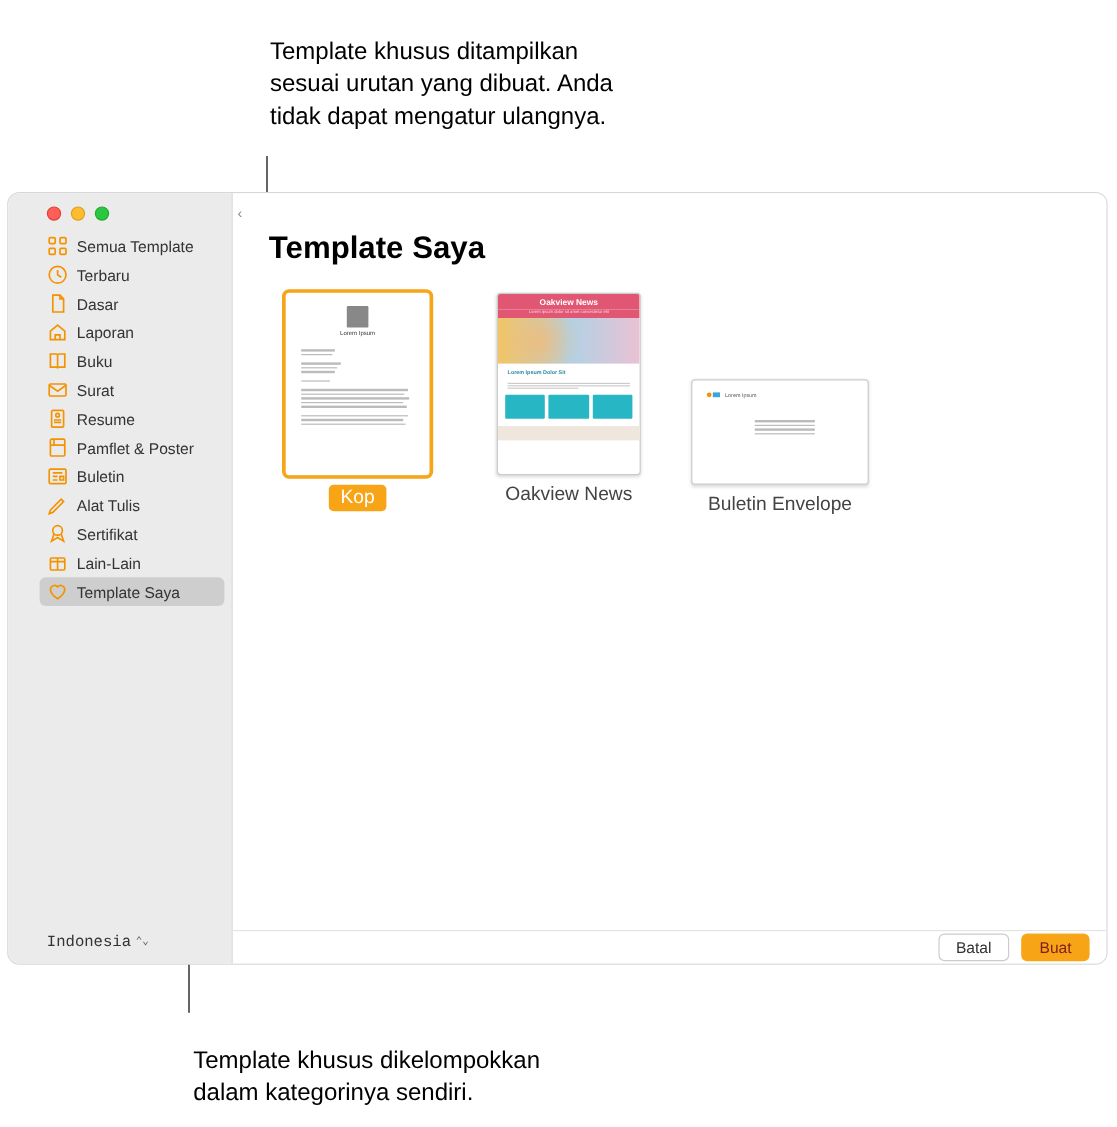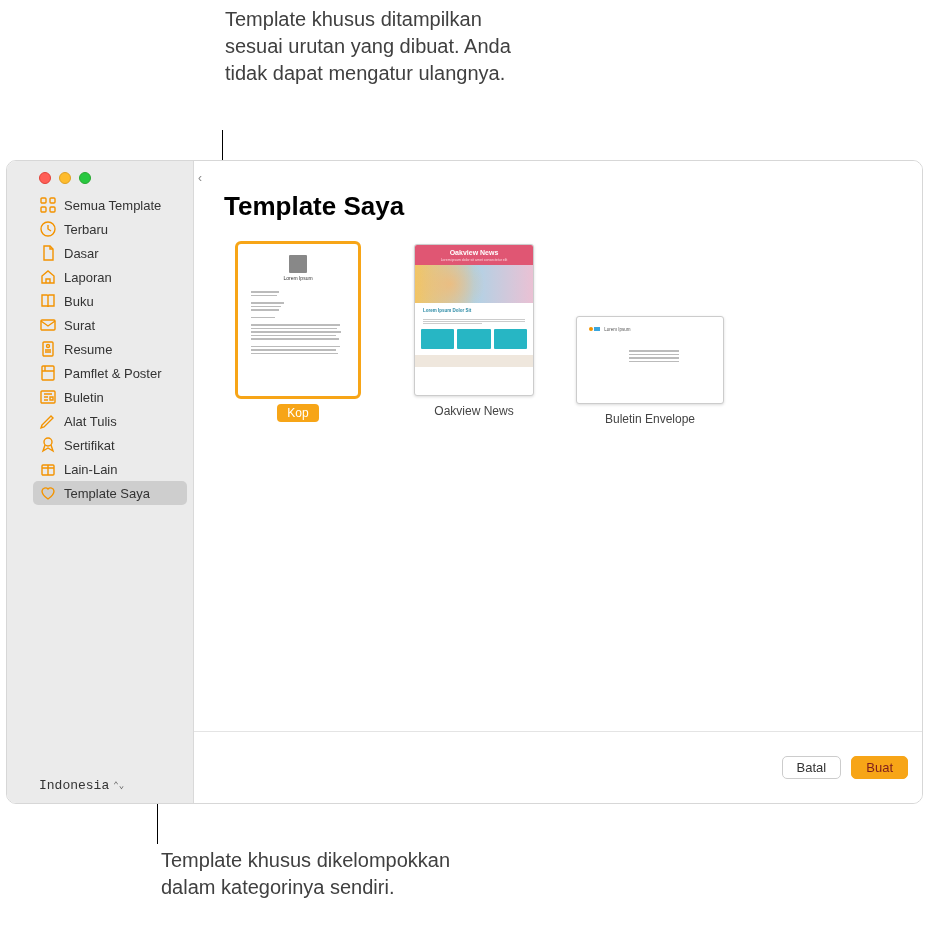--- a/index.html
+++ b/index.html
@@ -11,22 +11,23 @@
     position: relative;
     font-smooth: antialiased;
     -webkit-font-smoothing: antialiased;
   }
 
   
   .callout {
     position: absolute;
     font-size: 20px;
     line-height: 1.35;
-    color: #404040;
+    color: #000000;
     max-width: 320px;
+    margin-top: 24px;
   }
   .callout-top { left: 225px; top: 6px; }
   .callout-bottom { left: 161px; top: 847px; }
   .callout-line-top {
     position: absolute;
     left: 222px;
     top: 130px;
     width: 1px;
     height: 195px;
     background: #000;
@@ -161,21 +162,21 @@
     background: #fff;
     position: relative;
     overflow: hidden;
   }
   .tpl.selected .thumb {
     outline: 3px solid #f7a517;
     outline-offset: 0;
     border-color: transparent;
   }
   .tpl-label {
-    font-size: 12px;
+    font-size: 16px;
     color: #444;
   }
   .tpl.selected .tpl-label {
     background: #f7a517;
     color: #fff;
     padding: 2px 10px;
     border-radius: 4px;
     font-weight: 500;
   }
 
@@ -205,21 +206,21 @@
   }
   .th-env { padding:10px 12px; font-size:4px; color:#555; }
   .th-env .sender { font-size:4.5px; }
   .th-env .dot-env{ display:inline-block;width:4px;height:4px;border-radius:50%;background:#f39300;margin-right:1px;}
   .th-env .rect-env{display:inline-block;width:6px;height:4px;background:#3aa6dd;margin-right:3px;}
   .th-env .recip { margin:18px 0 0 40px; }
   .th-env .recip div{height:1.5px;background:#bbb;margin-bottom:2px;width:50px;}
 
   .footer {
     border-top: 1px solid #e4e4e4;
-    padding: 24px 14px;
+    padding: 2px 14px;
     display: flex;
     justify-content: flex-end;
     gap: 10px;
     align-items: center;
   }
   .btn {
     font-size: 13px;
     padding: 3px 14px;
     border-radius: 5px;
     border: 1px solid #ccc;

